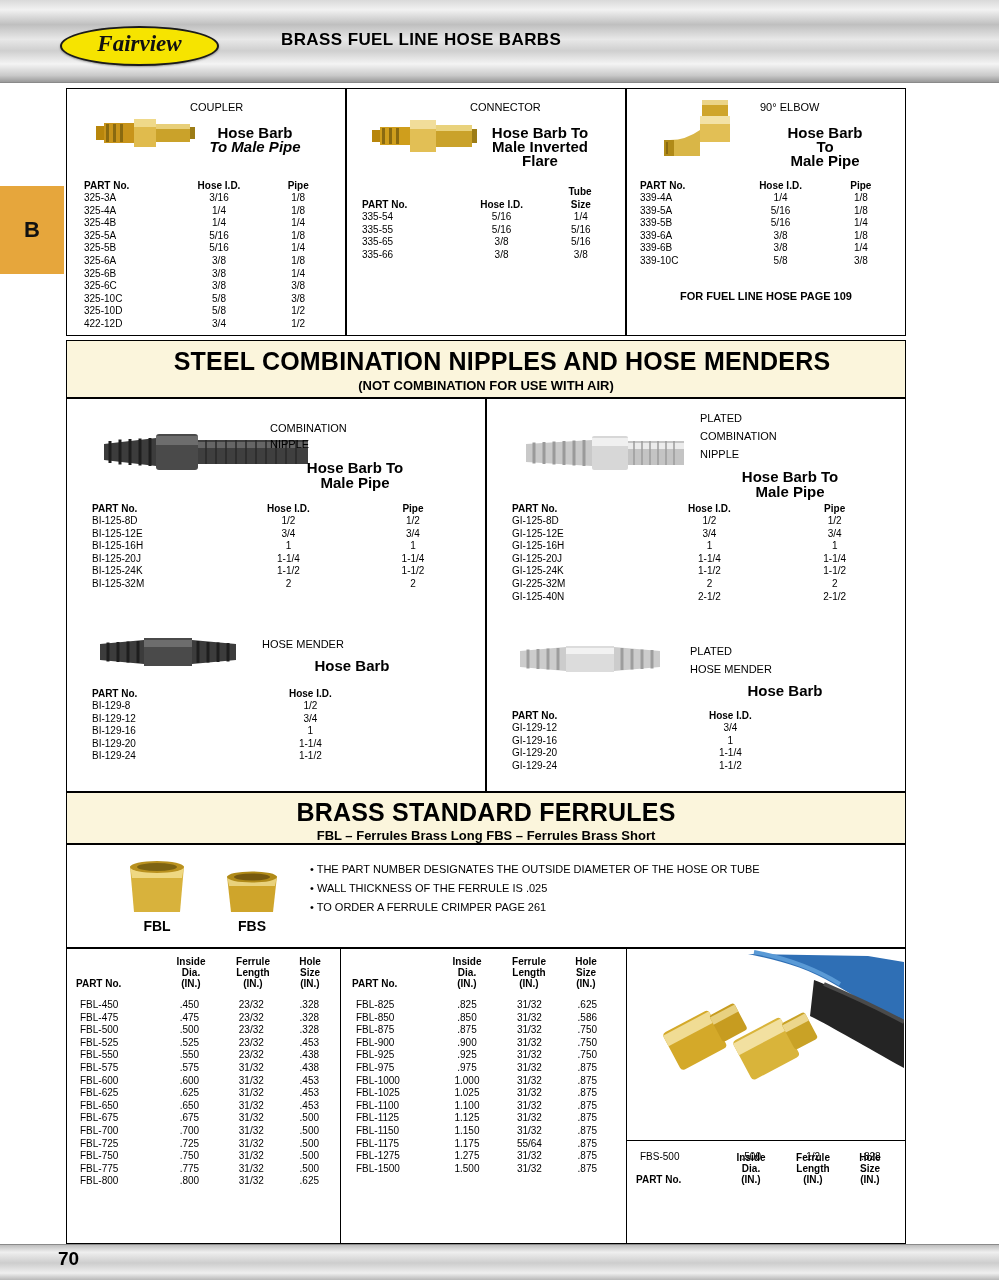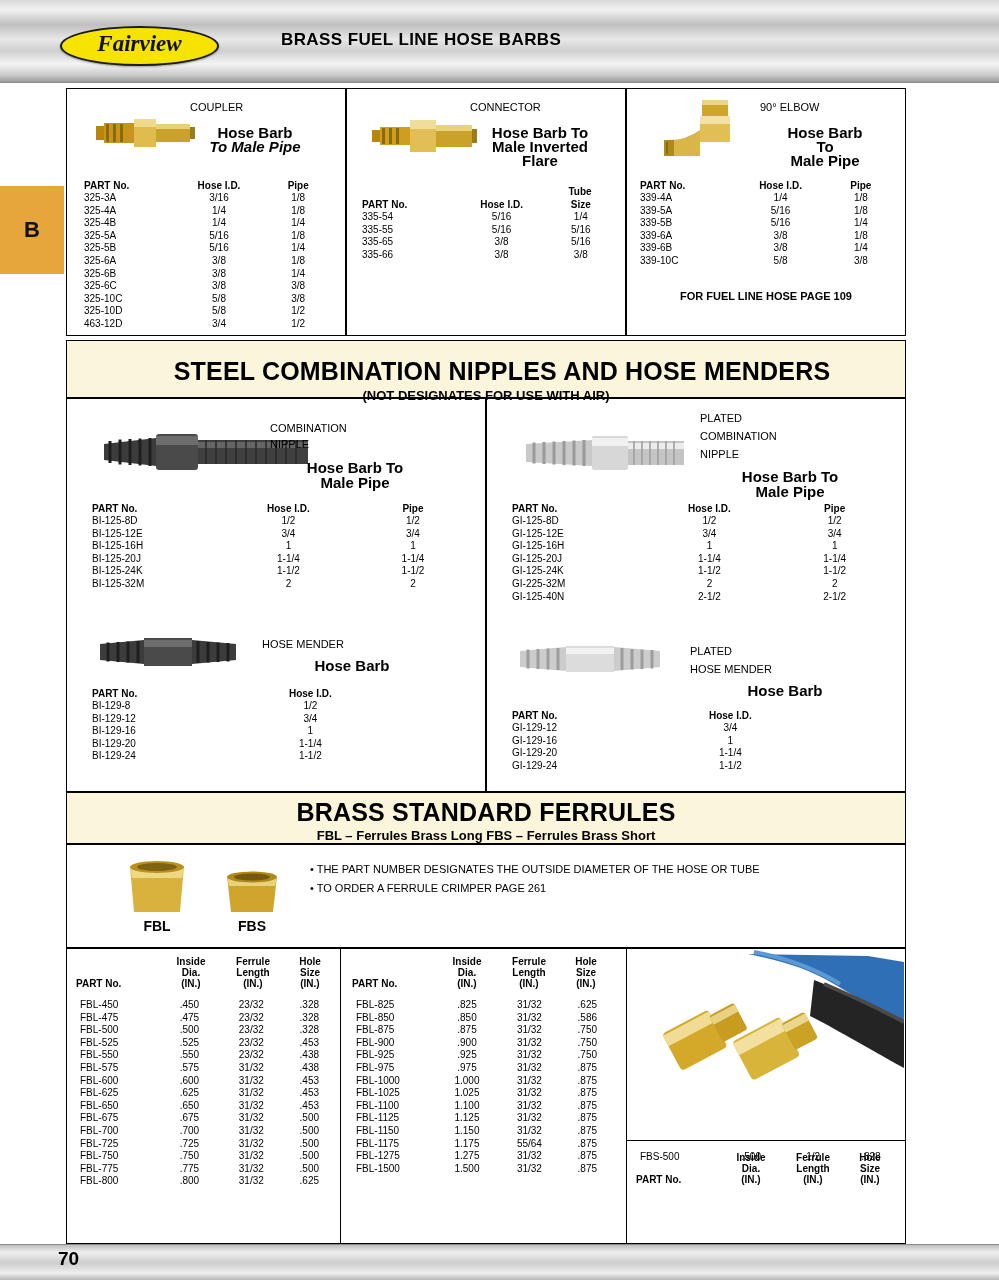--- a/index.html
+++ b/index.html
@@ -162,21 +162,21 @@
         <td class="left">325-10C</td>
         <td>5/8</td>
         <td>3/8</td>
       </tr>
   <tr>
         <td class="left">325-10D</td>
         <td>5/8</td>
         <td>1/2</td>
       </tr>
   <tr>
-        <td class="left">463-12D</td>
+        <td class="left">422-12D</td>
         <td>3/4</td>
         <td>1/2</td>
       </tr>
 </tbody>
   </table>
 
 <svg class="art" style="left:368px;top:106px;" width="118" height="60">
   <rect x="4" y="24" width="8" height="12" fill="#b8860b"></rect>
   <rect x="12" y="21" width="30" height="18" fill="#cf9e1c"></rect>
   <rect x="14" y="22" width="3" height="16" fill="#8a6a10"></rect>
@@ -273,22 +273,22 @@
   <tr>
         <td class="left">339-10C</td>
         <td>5/8</td>
         <td>3/8</td>
       </tr>
 </tbody>
   </table>
 <div class="note" style="position:absolute;left:636px;top:290px;width:260px;">FOR FUEL LINE HOSE PAGE 109</div>
 
 <div class="banner" style="left:66px;top:340px;width:840px;height:58px;">
-  <div class="b1" style="margin-top:16px;padding-left:32px;">STEEL COMBINATION NIPPLES AND HOSE MENDERS</div>
-  <div class="b2" style="margin-top:2px;">(NOT DESIGNATES FOR USE WITH AIR)</div>
+  <div class="b1" style="margin-top:6px;padding-left:32px;">STEEL COMBINATION NIPPLES AND HOSE MENDERS</div>
+  <div class="b2" style="margin-top:2px;">(NOT COMBINATION FOR USE WITH AIR)</div>
 </div>
 
 <div class="box" style="left:66px;top:398px;width:420px;height:394px;"></div>
 <div class="box" style="left:486px;top:398px;width:420px;height:394px;"></div>
 
 <svg class="art" style="left:96px;top:424px;" width="220" height="56">
   <path d="M8 20 L60 14 L60 42 L8 36 Z" fill="#3c3c3c"></path>
   <path d="M14 17 L14 39 M24 15.5 L24 40.5 M34 15 L34 41 M44 14.5 L44 41.5 M54 14 L54 42" stroke="#1e1e1e" stroke-width="3"></path>
   <rect x="60" y="10" width="42" height="36" rx="3" fill="#4a4a4a"></rect>
   <rect x="60" y="12" width="42" height="9" fill="#6d6d6d"></rect>
@@ -496,20 +496,21 @@
 <svg class="art" style="left:222px;top:866px;" width="60" height="52">
   <path d="M5 10 L55 10 L51 46 L9 46 Z" fill="#cfa52b"></path>
   <path d="M5 10 L55 10 L53 20 L7 20 Z" fill="#e9d27c"></path>
   <ellipse cx="30" cy="11" rx="25" ry="5.5" fill="#b08a18"></ellipse>
   <ellipse cx="30" cy="11" rx="18" ry="3.5" fill="#76590f"></ellipse>
 </svg>
 <div class="cap" style="left:222px;top:918px;width:60px;">FBS</div>
 
 <div class="bullets" style="position:absolute;left:310px;top:860px;width:560px;">
   <div>• THE PART NUMBER DESIGNATES THE OUTSIDE DIAMETER OF THE HOSE OR TUBE</div>
+  <div>• WALL THICKNESS OF THE FERRULE IS .025</div>
   <div>• TO ORDER A FERRULE CRIMPER PAGE 261</div>
 </div>
 
 <div class="box" style="left:66px;top:948px;width:840px;height:296px;"></div>
 <div style="position:absolute;left:340px;top:948px;width:1px;height:296px;background:#000;"></div>
 <div style="position:absolute;left:626px;top:948px;width:1px;height:296px;background:#000;"></div>
 
 <div style="position:absolute;left:76px;top:956px;width:260px;font-size:10px;font-weight:bold;">
   <div style="display:flex;">
     <div style="width:84px;"></div>

